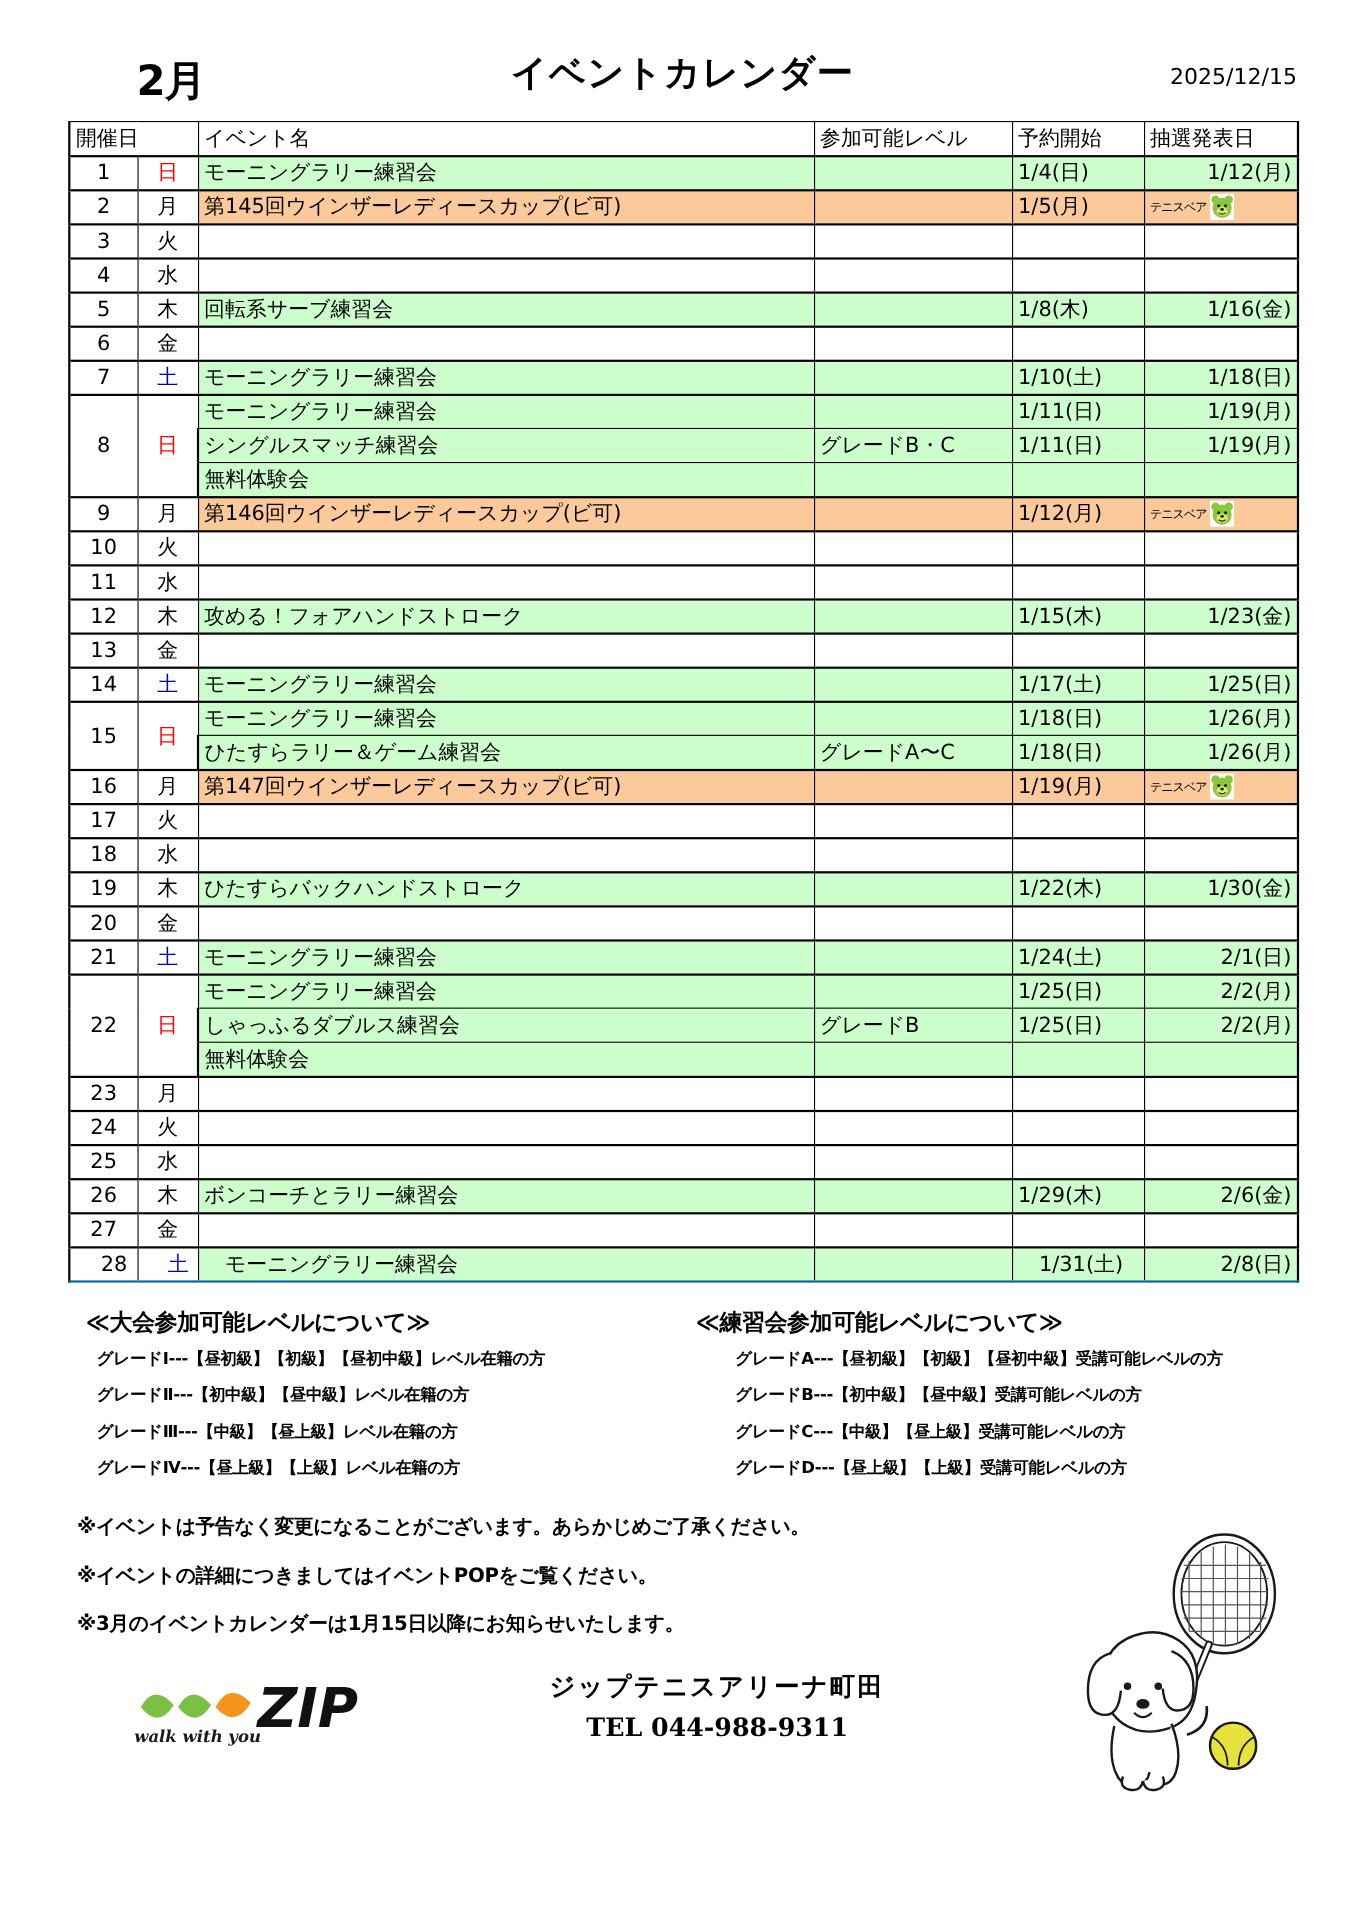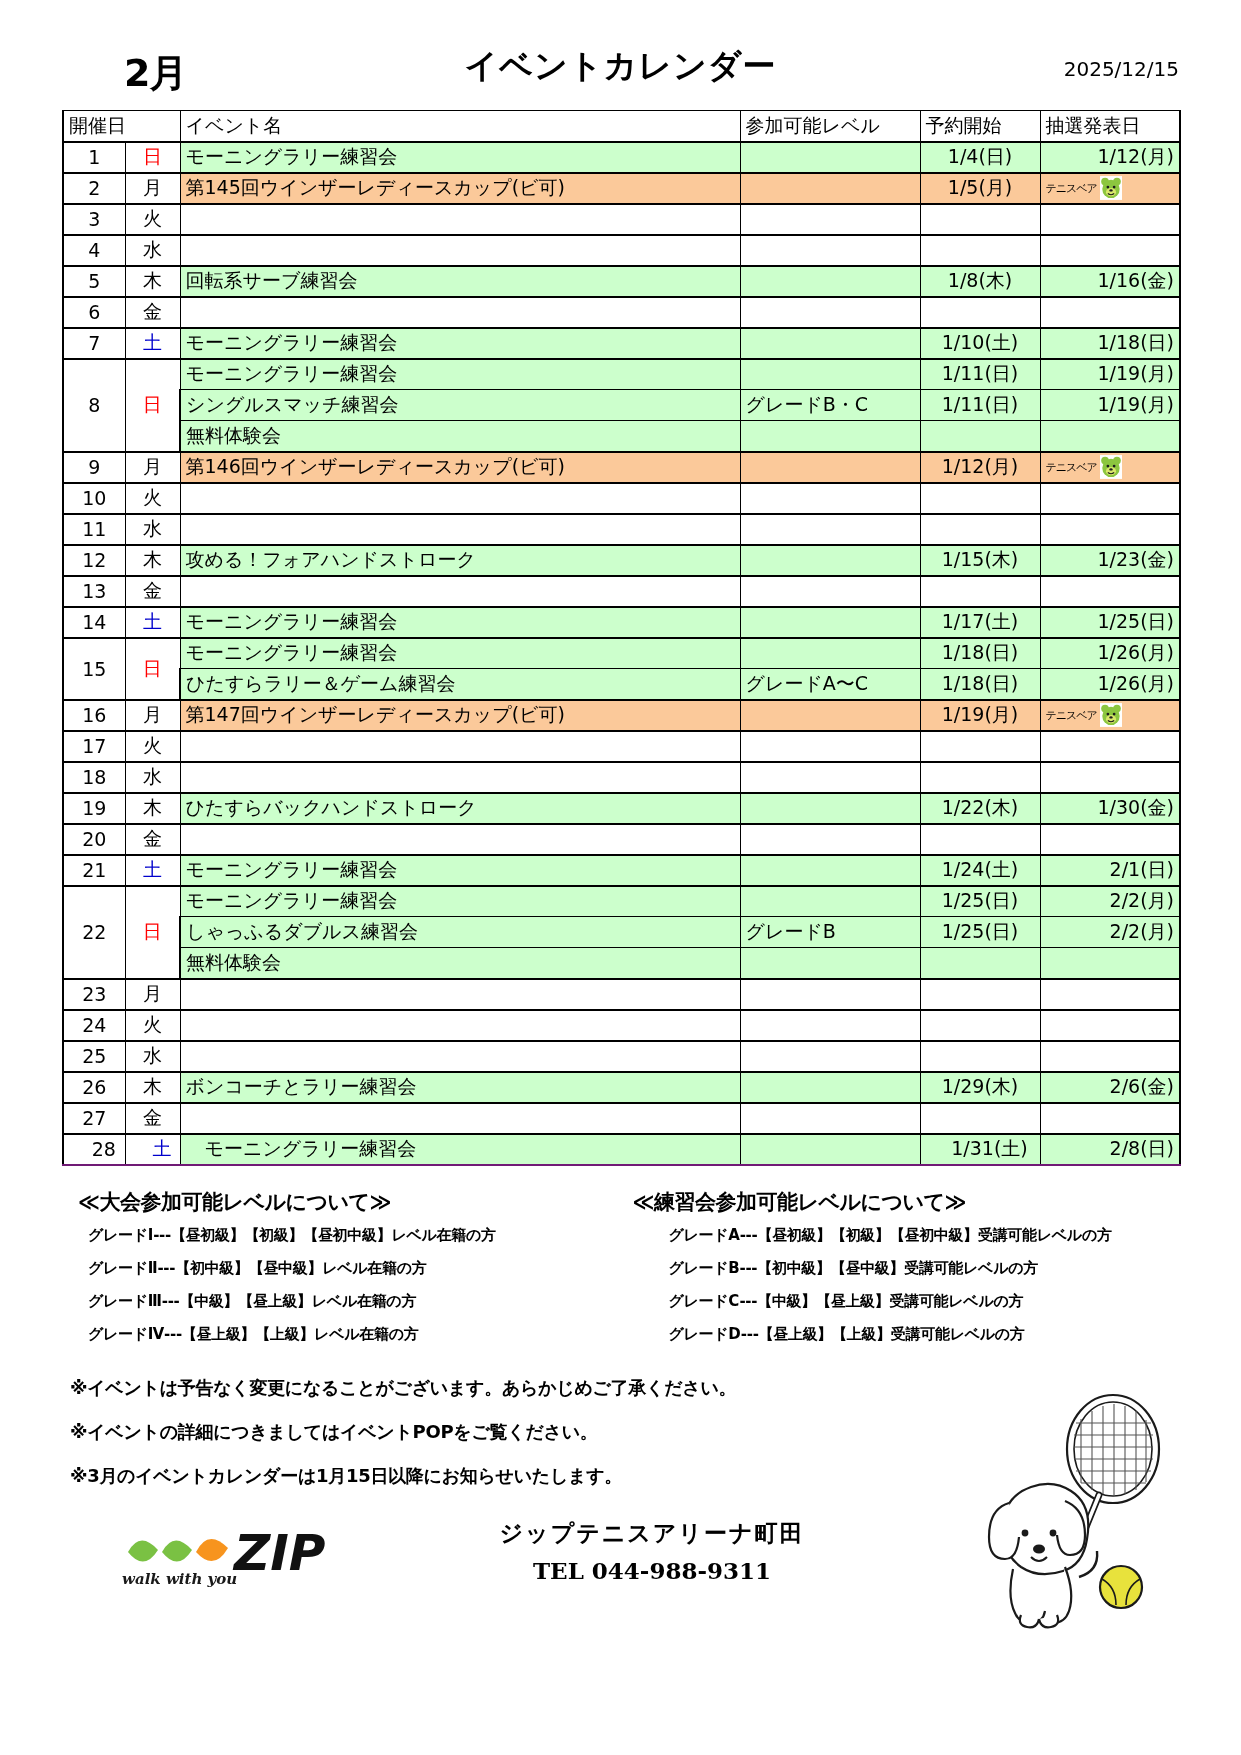--- a/index.html
+++ b/index.html
@@ -50,29 +50,29 @@
 
   .daynum { text-align: center; font-weight: bold; font-size: 20px;
             font-family: "DejaVu Sans", sans-serif; }
   .dow { text-align: center; font-weight: bold; font-size: 20px;
          font-family: "DejaVu Sans", sans-serif; }
   .dow.sun { color: #ff0000; }
   .dow.sat { color: #0000cc; }
 
   .ev-name  { text-align: left; }
   .ev-level { text-align: left; }
-  .ev-start { text-align: center; }
+  .ev-start { text-align: left; }
   .ev-draw  { text-align: right; }
 
   tr.green td.fill { background: #ccffcc; }
   tr.orange td.fill { background: #fbc99a; }
 
   
   tr.daytop > td { border-top: 2px solid #000; }
-  table.cal tbody tr:last-child > td { border-bottom: 2px solid #701a75; padding-left: 24px; }
+  table.cal tbody tr:last-child > td { border-bottom: 2px solid #0369a1; padding-left: 24px; }
   thead th { border-top: 2px solid #000; border-bottom: 2px solid #000; }
   table.cal td:first-child, table.cal th:first-child { border-left: 2px solid #000; }
   table.cal td:last-child, table.cal th:last-child { border-right: 2px solid #000; }
 
   .draw-badge { display: flex; align-items: center; justify-content: flex-start;
                 gap: 3px; height: 100%; }
   .draw-badge .lbl { font-size: 11px; letter-spacing: -1px; }
   .bear { width: 22px; height: 24px; flex: 0 0 auto; }
 
   

